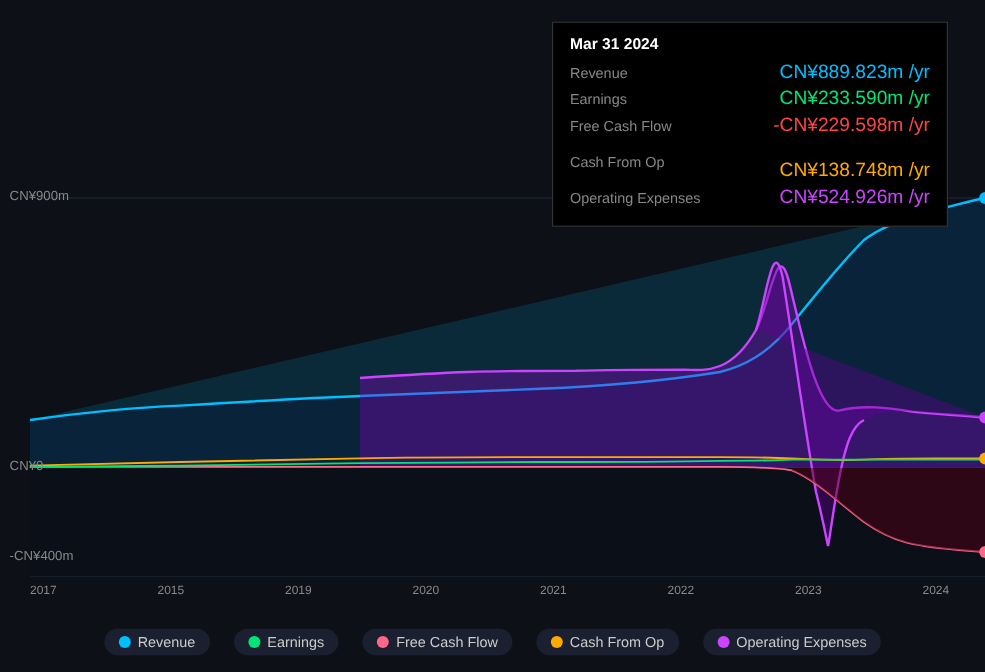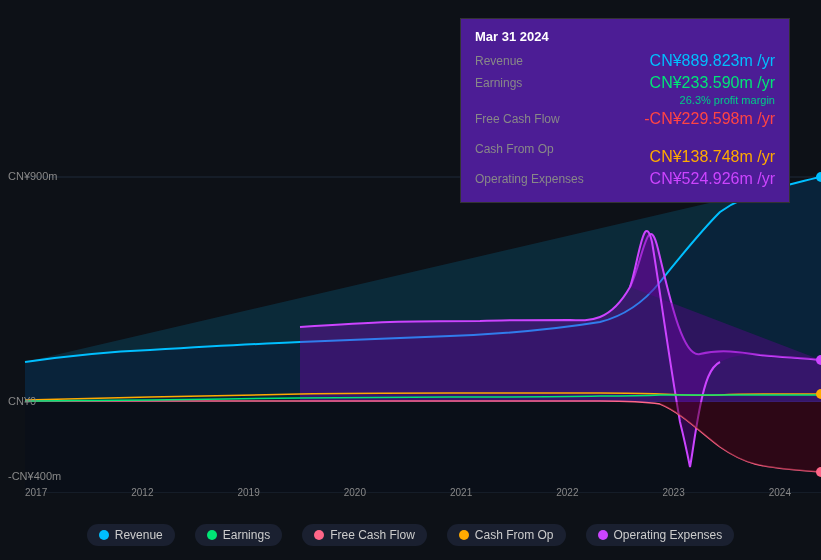--- a/index.html
+++ b/index.html
@@ -11,21 +11,21 @@
       font-family: Arial, sans-serif;
       overflow: hidden;
       position: relative;
     }
 
     
     .tooltip {
       position: absolute;
       top: 18px;
       left: 460px;
-      background: #4c1d95;
+      background: #000000;
       border: 1px solid #333;
       padding: 10px 14px;
       width: 330px;
       z-index: 10;
     }
     .tooltip-date {
       color: #ffffff;
       font-size: 13px;
       font-weight: bold;
       margin-bottom: 8px;
@@ -53,21 +53,21 @@
     }
     .color-cyan { color: #00bfff; }
     .color-green { color: #00e676; }
     .color-red { color: #ff4444; }
     .color-orange { color: #ffaa00; margin-top: 16px; }
     .color-purple { color: #cc44ff; }
 
     
     .chart-container {
       position: absolute;
-      top: 12px;
+      top: 0;
       left: 0;
       width: 821px;
       height: 510px;
     }
 
     
     .y-label {
       position: absolute;
       left: 8px;
       color: #888;
@@ -122,21 +122,20 @@
   <div class="tooltip-date">Mar 31 2024</div>
 
   <div class="tooltip-row">
     <span class="tooltip-label">Revenue</span>
     <span class="tooltip-value color-cyan">CN¥889.823m /yr</span>
   </div>
   <div class="tooltip-row">
     <span class="tooltip-label">Earnings</span>
     <span class="tooltip-value color-green">CN¥233.590m /yr</span>
   </div>
-  <div class="tooltip-sub">26.3% profit margin</div>
   <div class="tooltip-row">
     <span class="tooltip-label">Free Cash Flow</span>
     <span class="tooltip-value color-red">-CN¥229.598m /yr</span>
   </div>
   <div class="tooltip-row">
     <span class="tooltip-label">Cash From Op</span>
     <span class="tooltip-value color-orange">CN¥138.748m /yr</span>
   </div>
   <div class="tooltip-row">
     <span class="tooltip-label">Operating Expenses</span>
@@ -217,21 +216,21 @@
   </svg>
 
   
   <div class="y-label" style="top: 158px;">CN¥900m</div>
   <div class="y-label" style="top: 383px;">CN¥0</div>
   <div class="y-label" style="top: 458px;">-CN¥400m</div>
 </div>
 
 <div class="x-labels">
   <span class="x-label">2017</span>
-  <span class="x-label">2012</span>
+  <span class="x-label">2015</span>
   <span class="x-label">2019</span>
   <span class="x-label">2020</span>
   <span class="x-label">2021</span>
   <span class="x-label">2022</span>
   <span class="x-label">2023</span>
   <span class="x-label">2024</span>
 </div>
 
 <div class="legend">
   <div class="legend-item">

